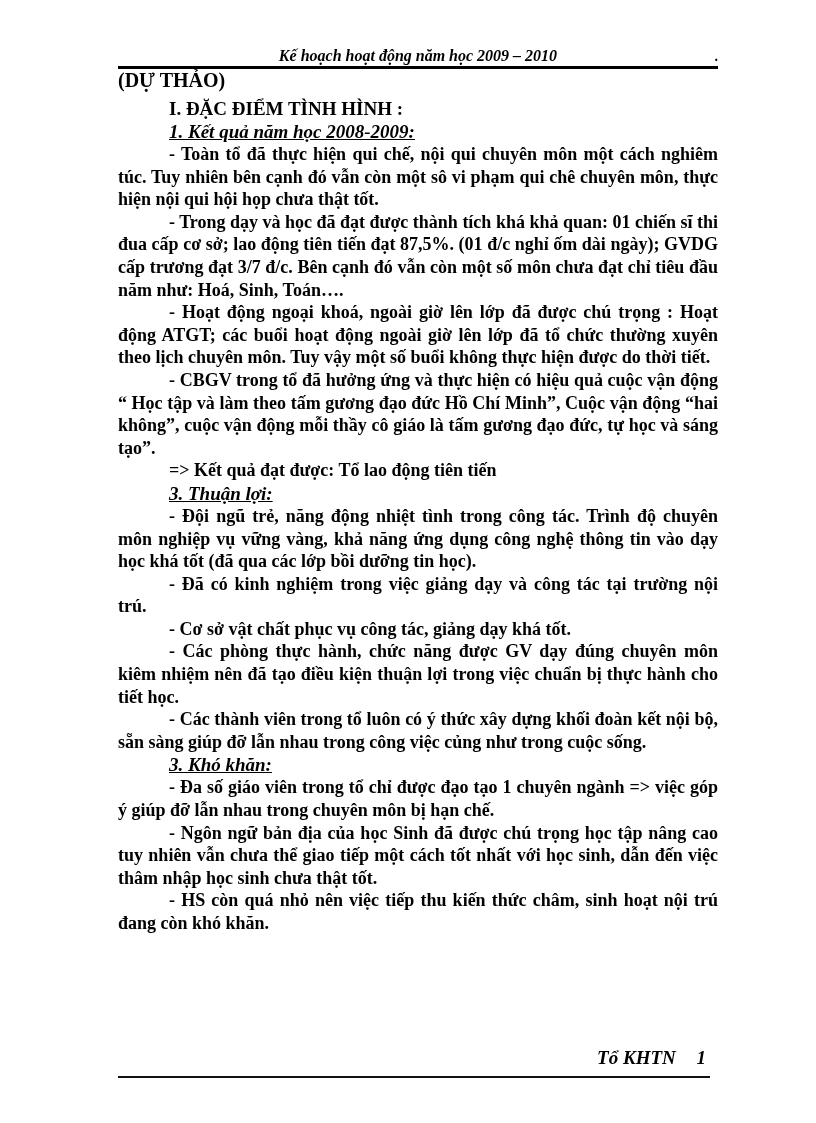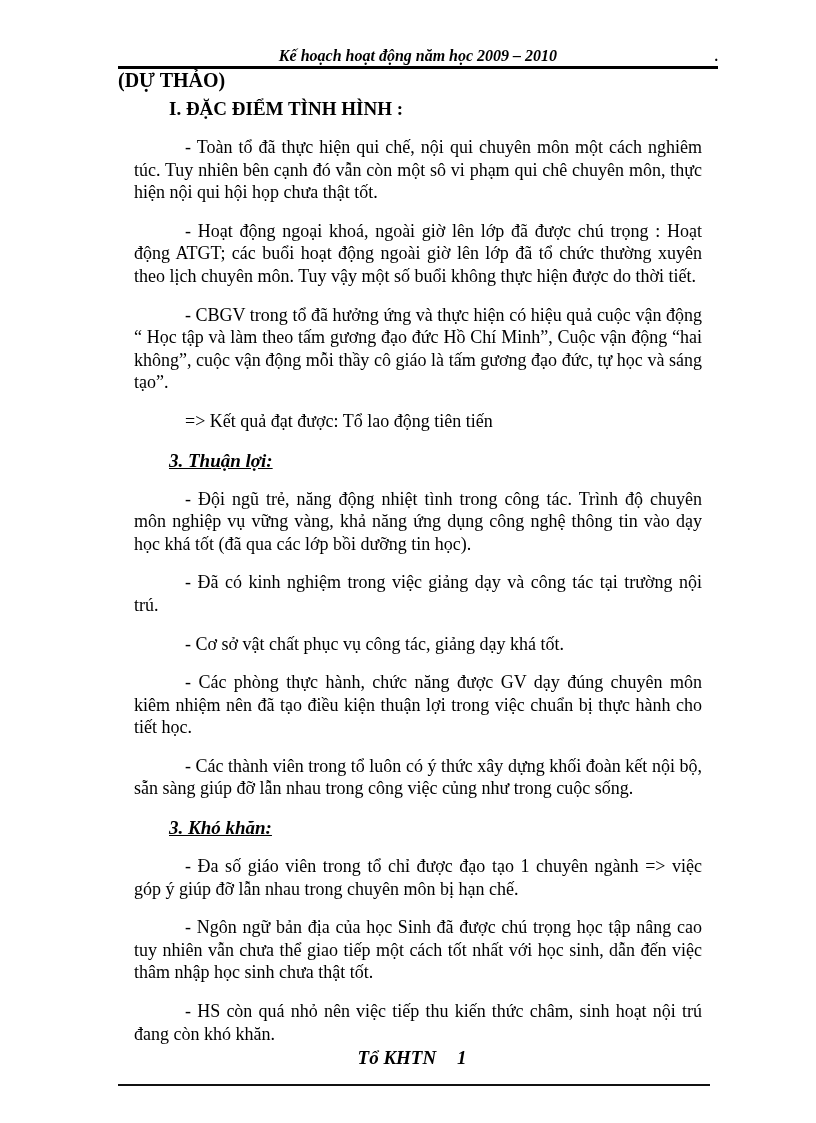--- a/index.html
+++ b/index.html
@@ -64,39 +64,40 @@
   }
   .sub-heading {
     font-weight: bold;
     font-style: italic;
     font-size: 19px;
     line-height: 23px;
     margin-left: 51px;
     text-decoration: underline;
   }
   .para {
-    margin: 16px;
+    margin: 0;
     font-size: 18px;
     line-height: 22.6px;
     text-align: justify;
     text-indent: 51px;
+    font-weight: bold;
   }
   
   .footer {
     position: absolute;
     left: 118px;
     top: 1046px;
     width: 592px;
-    text-align: center;
+    text-align: right;
     font-weight: bold;
     font-style: italic;
     font-size: 19px;
     line-height: 24px;
     border-bottom: 2px solid #111111;
-    padding-bottom: 14px;
+    padding-bottom: 6px;
     padding-right: 4px;
   }
   .footer-page { margin-left: 16px; }
   
   .page-break-dots {
     position: absolute;
     left: 25px;
     right: 0;
     top: 1112px;
     border-top: 2px dotted #c8c8c8;
@@ -111,21 +112,23 @@
     <div class="running-header">
       <span>Kế hoạch hoạt động năm học 2009 – 2010</span>
       <span class="rh-dot">.</span>
     </div>
 
     <div class="subtitle">(DỰ THẢO)</div>
 
     <div class="section-heading">I. ĐẶC ĐIỂM TÌNH HÌNH :</div>
 
     <div class="subsection">
+      <div class="sub-heading">1. Kết quả năm học 2008-2009:</div>
       <p class="para">- Toàn tổ đã thực hiện qui chế, nội qui chuyên môn một cách nghiêm túc. Tuy nhiên bên cạnh đó vẫn còn một sô vi phạm qui chê chuyên môn, thực hiện nội qui hội họp chưa thật tốt.</p>
+      <p class="para">- Trong dạy và học đã đạt được thành tích khá khả quan: 01 chiến sĩ thi đua cấp cơ sở; lao động tiên tiến đạt 87,5%. (01 đ/c nghỉ ốm dài ngày); GVDG cấp trương đạt 3/7 đ/c. Bên cạnh đó vẫn còn một số môn chưa đạt chỉ tiêu đầu năm như: Hoá, Sinh, Toán….</p>
       <p class="para">- Hoạt động ngoại khoá, ngoài giờ lên lớp đã được chú trọng : Hoạt động ATGT; các buổi hoạt động ngoài giờ lên lớp đã tổ chức thường xuyên theo lịch chuyên môn. Tuy vậy một số buổi không thực hiện được do thời tiết.</p>
       <p class="para">- CBGV trong tổ đã hưởng ứng và thực hiện có hiệu quả cuộc vận động “ Học tập và làm theo tấm gương đạo đức Hồ Chí Minh”, Cuộc vận động “hai không”, cuộc vận động mỗi thầy cô giáo là tấm gương đạo đức, tự học và sáng tạo”.</p>
       <p class="para">=&gt; Kết quả đạt được: Tổ lao động tiên tiến</p>
     </div>
 
     <div class="subsection">
       <div class="sub-heading">3. Thuận lợi:</div>
       <p class="para">- Đội ngũ trẻ, năng động nhiệt tình trong công tác. Trình độ chuyên môn nghiệp vụ vững vàng, khả năng ứng dụng công nghệ thông tin vào dạy học khá tốt (đã qua các lớp bồi dưỡng tin học).</p>
       <p class="para">- Đã có kinh nghiệm trong việc giảng dạy và công tác tại trường nội trú.</p>
       <p class="para">- Cơ sở vật chất phục vụ công tác, giảng dạy khá tốt.</p>

